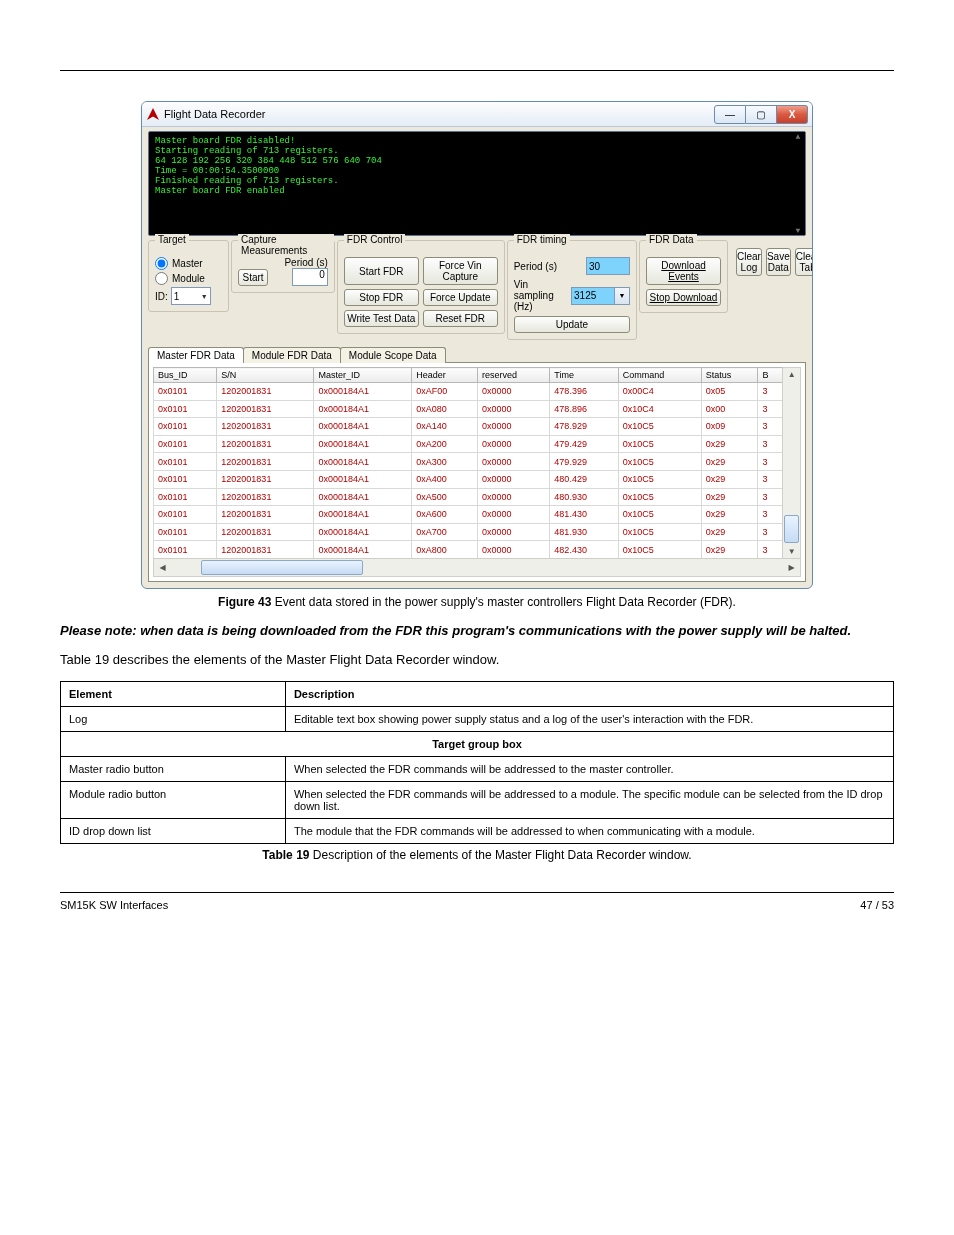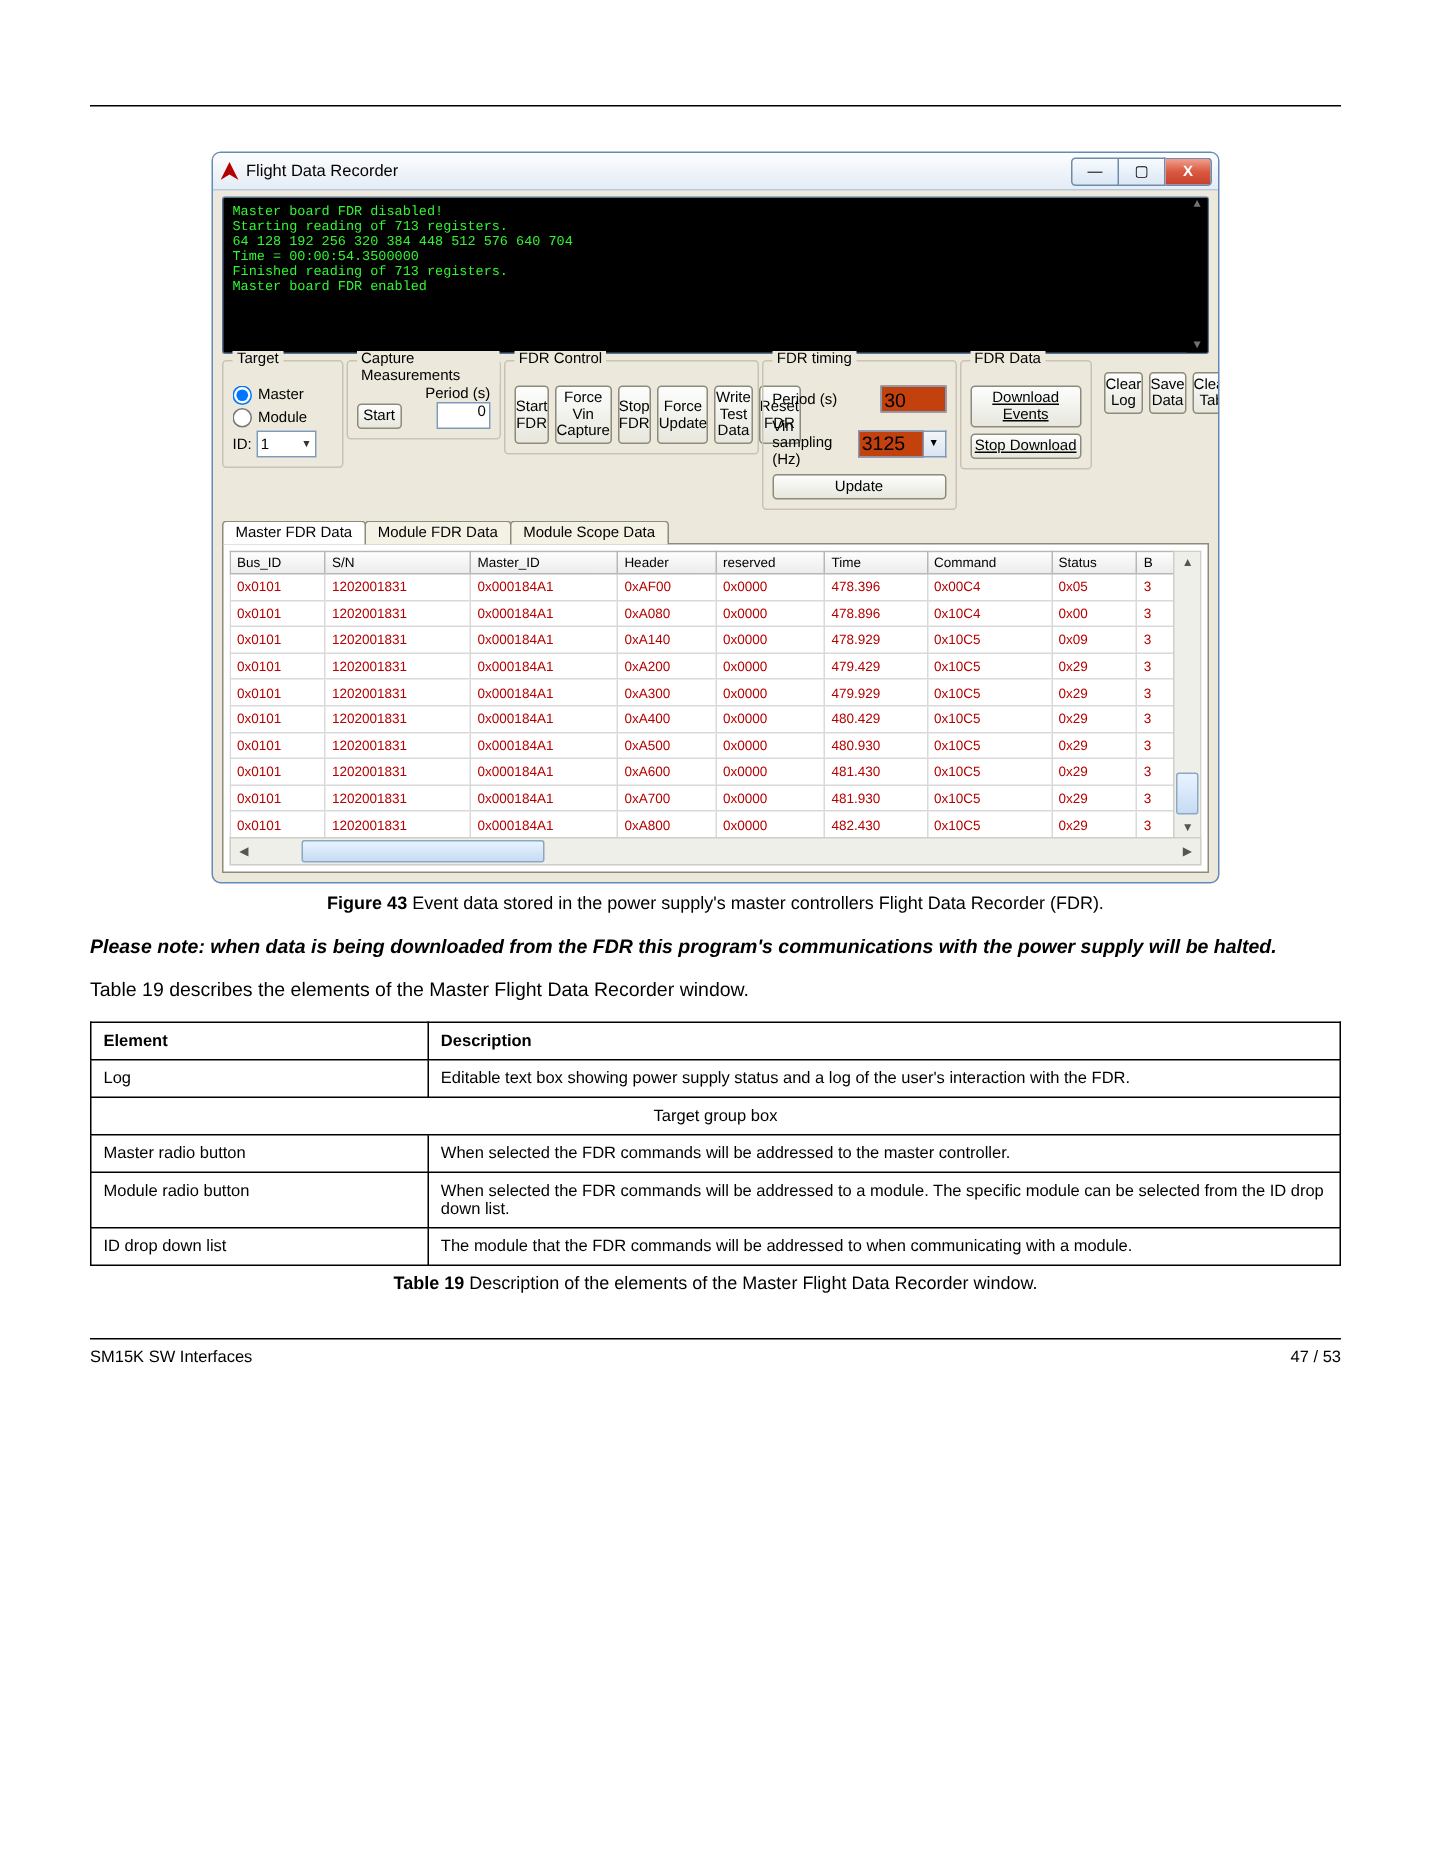--- a/index.html
+++ b/index.html
@@ -98,21 +98,21 @@
     box-sizing:border-box;
   }
   .group > .legend {
     position:absolute; top:-7px; left:6px;
     background:#ece9dc;
     padding:0 3px;
     font-size:10px;
   }
   .g-target{ width:82px; }
   .g-capture{ width:105px; }
-  .g-control{ width:170px; display:flex; flex-direction:row; gap:4px; }
+  .g-control{ width:170px; display:flex; flex-direction:column; gap:4px; }
   .g-timing{ width:132px; }
   .g-data{ width:90px; display:flex; flex-direction:column; gap:4px;text-decoration:underline;}
   .g-side{ width:76px; display:flex; flex-direction:row; gap:4px; border:none; padding-top:8px;}
   .radio-row { display:flex; align-items:center; gap:4px; font-size:10px; margin-bottom:2px;}
   .radio-row input{ margin:0; }
   .idrow{ display:flex; align-items:center; gap:3px; font-size:10px; margin-top:0;}
   .combo {
     border:1px solid #7d9ab8; background:#fff; height:16px; width:34px;
     display:flex; align-items:center; justify-content:space-between;
     padding:0 2px; font-size:10px;
@@ -124,22 +124,22 @@
     border:1px solid #8c8c7b;
     border-radius:3px;
     font-size:10px;
     padding:2px 0;
     text-align:center;
   }
   .pairrow{display:flex; gap:4px;}
   .pairrow .nbutton{ flex:1;}
   .field-row{ display:flex; align-items:center; justify-content:space-between; gap:4px; font-size:10px; margin-bottom:4px;}
   .field-row .tbox{
-    width:38px; height:16px; border:1px solid #7d9ab8; background:#c2410c;
-    font-size:13px; padding:0 2px; display:flex; align-items:center;
+    width:38px; height:16px; border:1px solid #7d9ab8; background:#7dd3fc;
+    font-size:10px; padding:0 2px; display:flex; align-items:center;
   }
   .field-row .tcombo{ display:flex; align-items:flex-end;}
   .field-row .tcombo .arrow{
     width:14px; height:16px; border:1px solid #7d9ab8; border-left:none;
     background:linear-gradient(#f3f6fa,#d9e4f0);
     display:flex;align-items:center;justify-content:center;font-size:7px;
   }
   .caprow{ display:flex; align-items:center; justify-content:space-between; font-size:10px; }
   .caprow .tbox{ width:30px; height:16px; border:1px solid #7d9ab8; background:#fff; text-align:right; padding:0 2px;}
   
@@ -238,21 +238,21 @@
     margin-top:6px;
   }
   table.elements th, table.elements td{
     border:1px solid #000;
     padding:6px 8px;
     vertical-align:top;
     text-align:left;
   }
   table.elements th{ font-weight:bold; background:#fff; }
   table.elements .section td{
-    font-weight:normal; text-align:center;
+    font-weight:bold; text-align:center;
   }
   .footer{
     display:flex; justify-content:space-between;
     font-family:Arial,sans-serif; font-size:11px;
     border-top:1px solid #000;
     padding-top:6px;
     margin-top:30px;
   }
 </style>
 </head>

